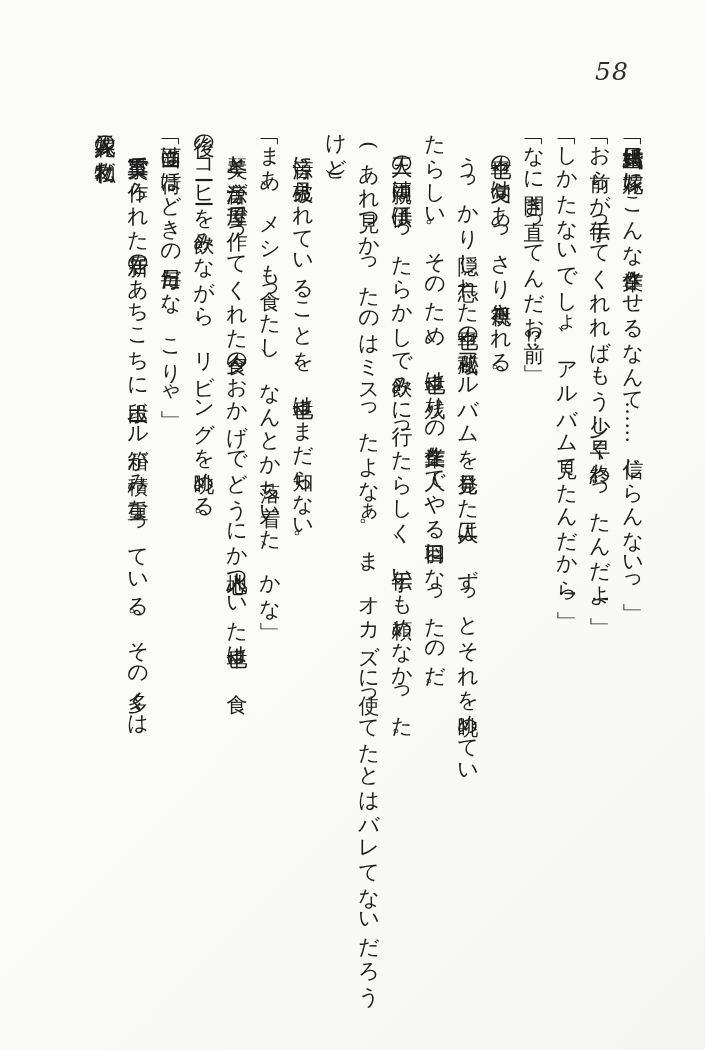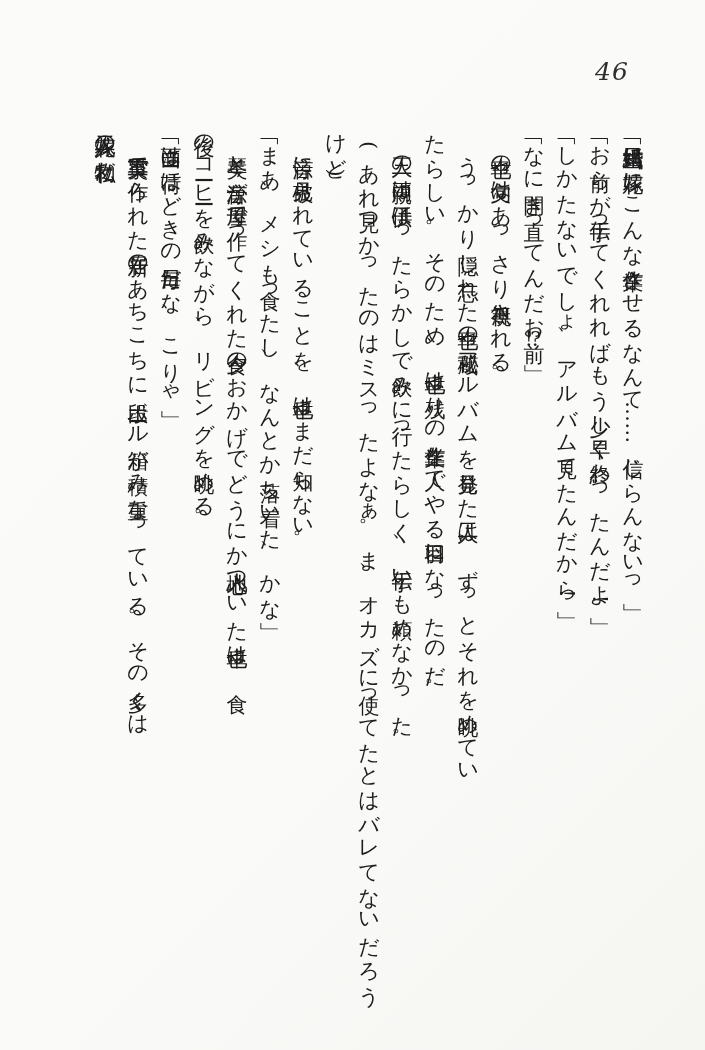--- a/index.html
+++ b/index.html
@@ -48,21 +48,21 @@
     white-space: nowrap;
   }
   .ind-0    { text-indent: 0; }
   .ind-half { text-indent: 0.5em; }
   .ind-1    { text-indent: 1em; }
 </style>
 </head>
 <body>
 
 <div class="page">
-  <div class="page-number">46</div>
+  <div class="page-number">58</div>
 
   <div class="text-block">
       <p class="tline ind-half">「結婚式当日に花嫁にこんな作業させるなんて……信じらんないっ」</p>
       <p class="tline ind-half">「お前らが手伝ってくれればもう少し早く終わったんだよ!」</p>
       <p class="tline ind-half">「しかたないでしょ、アルバム見てたんだから!」</p>
       <p class="tline ind-half">「なに開き直ってんだお前⁉」</p>
       <p class="tline ind-1">幸也の文句はあっさり無視される。</p>
       <p class="tline ind-1">うっかり隠し忘れた幸也の秘蔵アルバムを発見した二人は、ずっとそれを眺めてい</p>
       <p class="tline ind-0">たらしい。そのため、幸也は残りの作業を一人でやる羽目になったのだ。</p>
       <p class="tline ind-1">三人の両親は子供ほったらかしで飲みに行ったらしく、手伝いも頼めなかった。</p>

